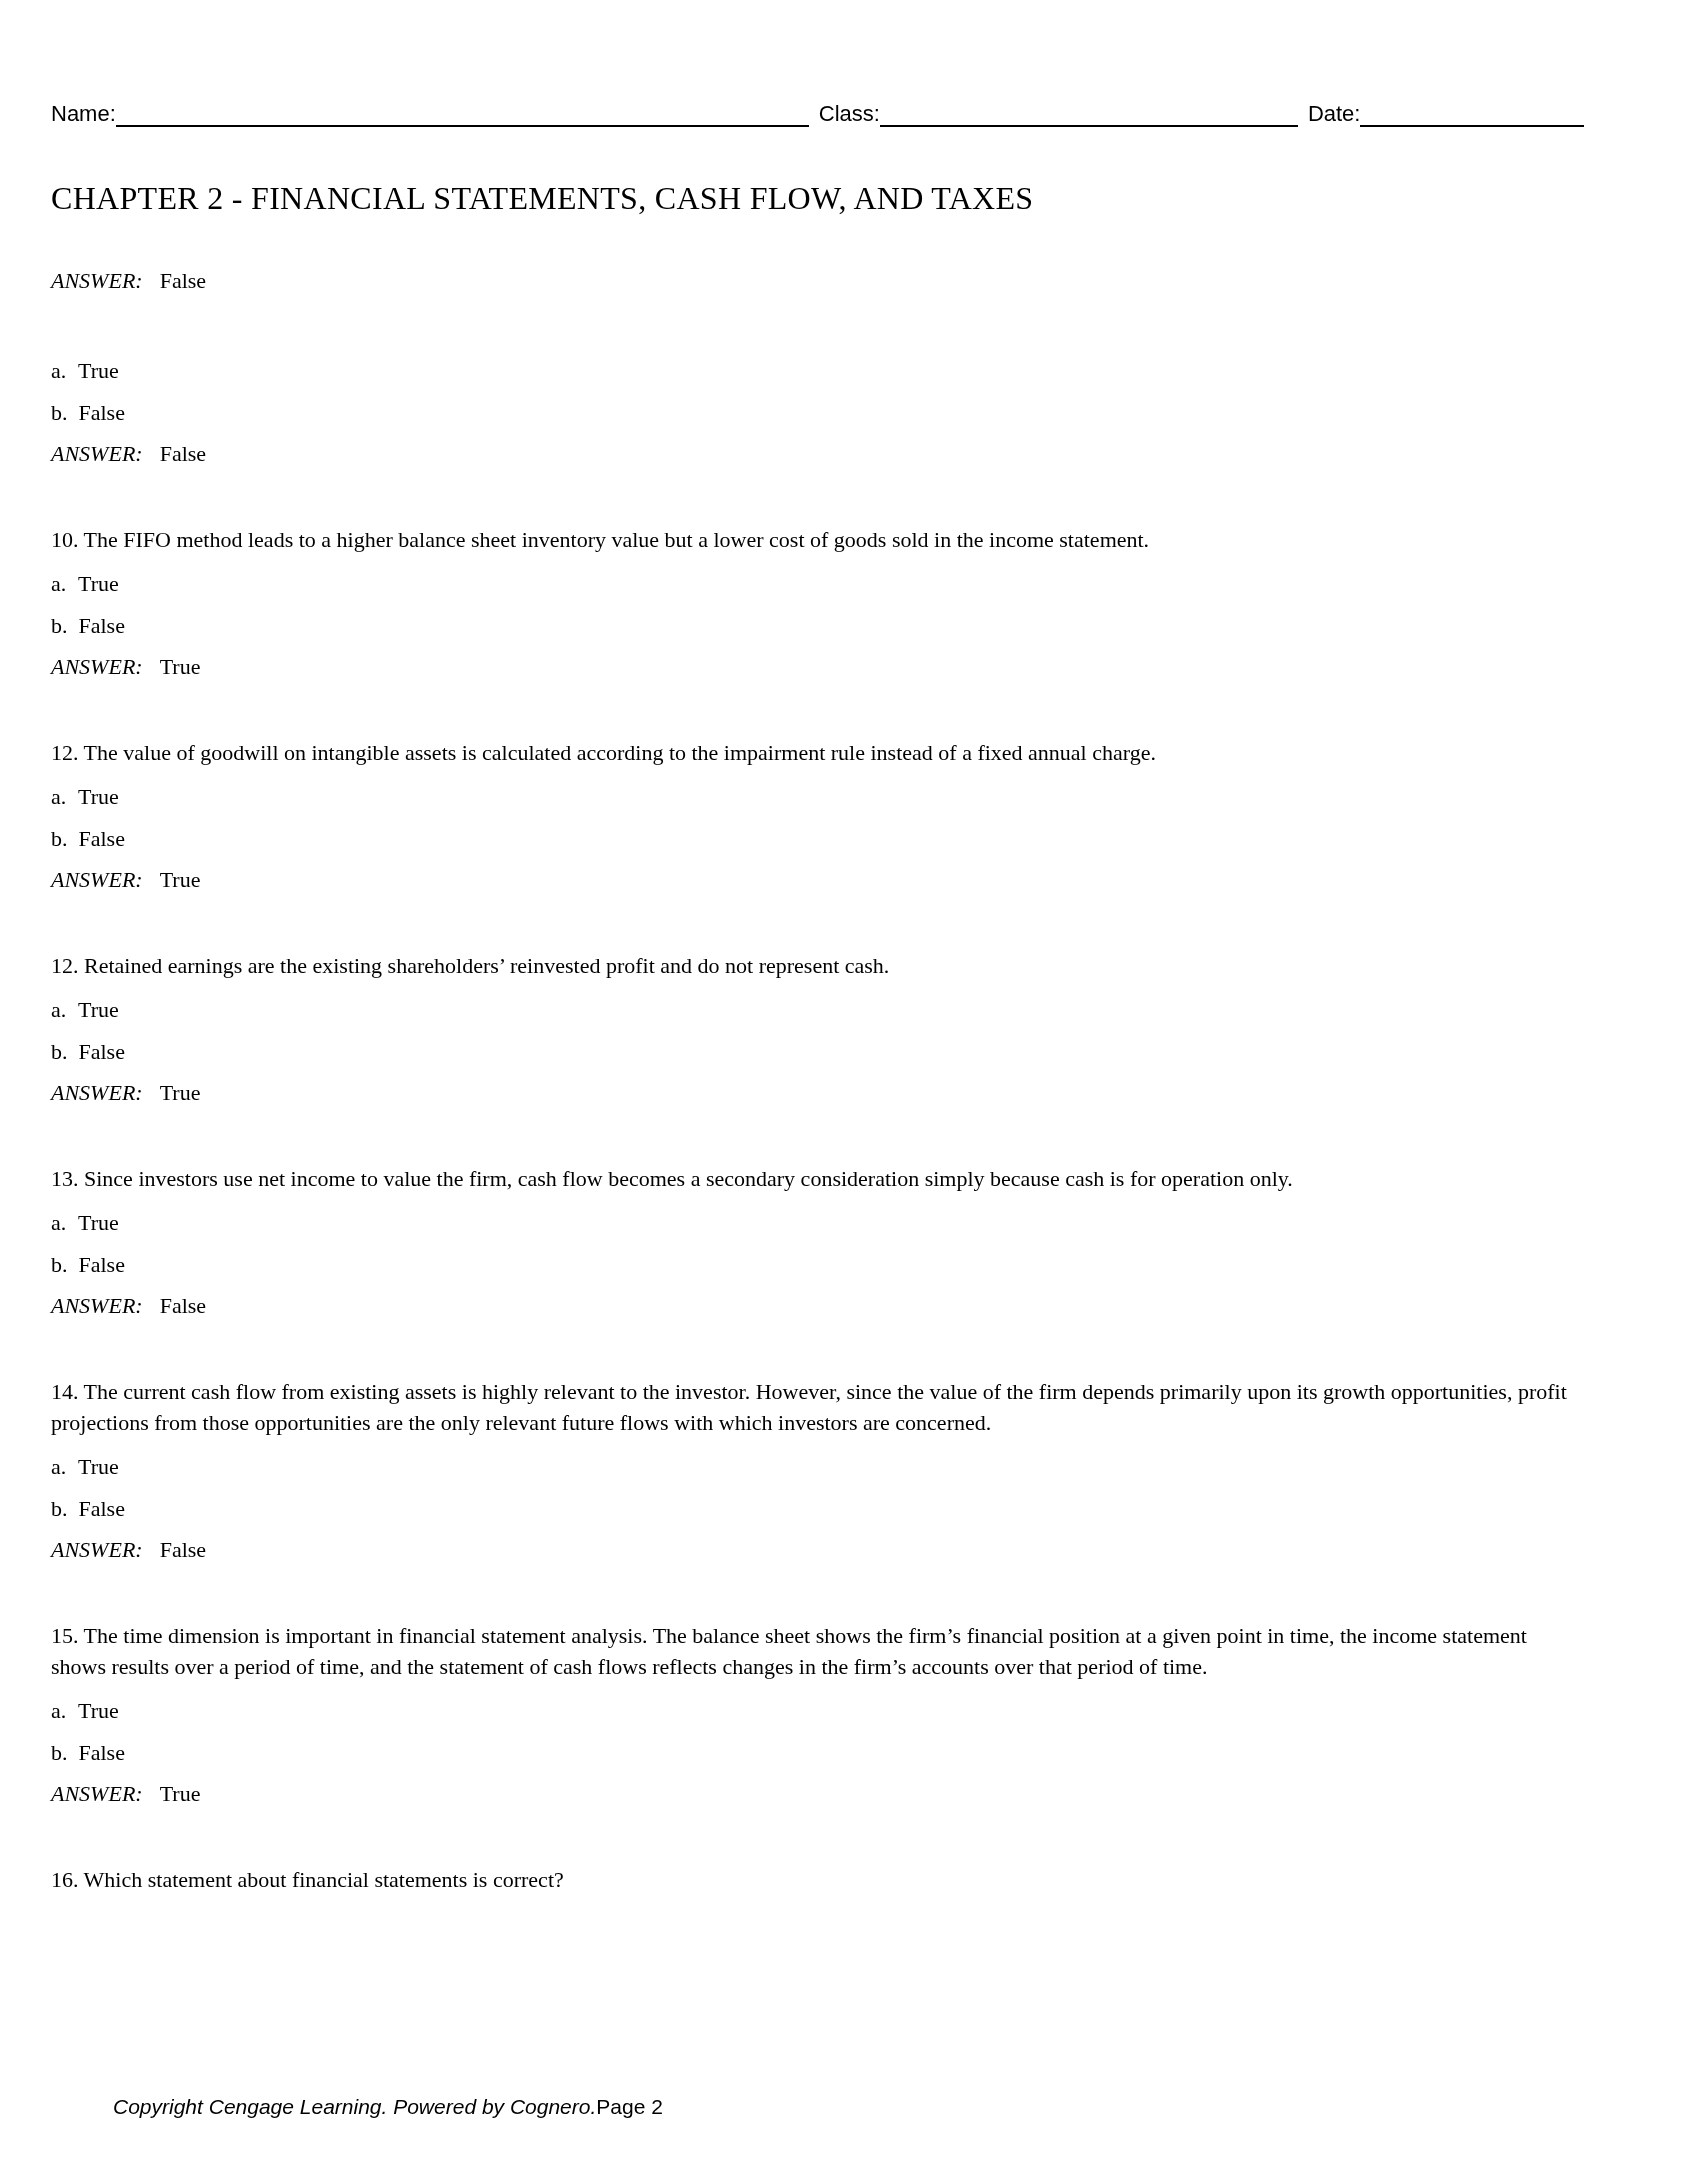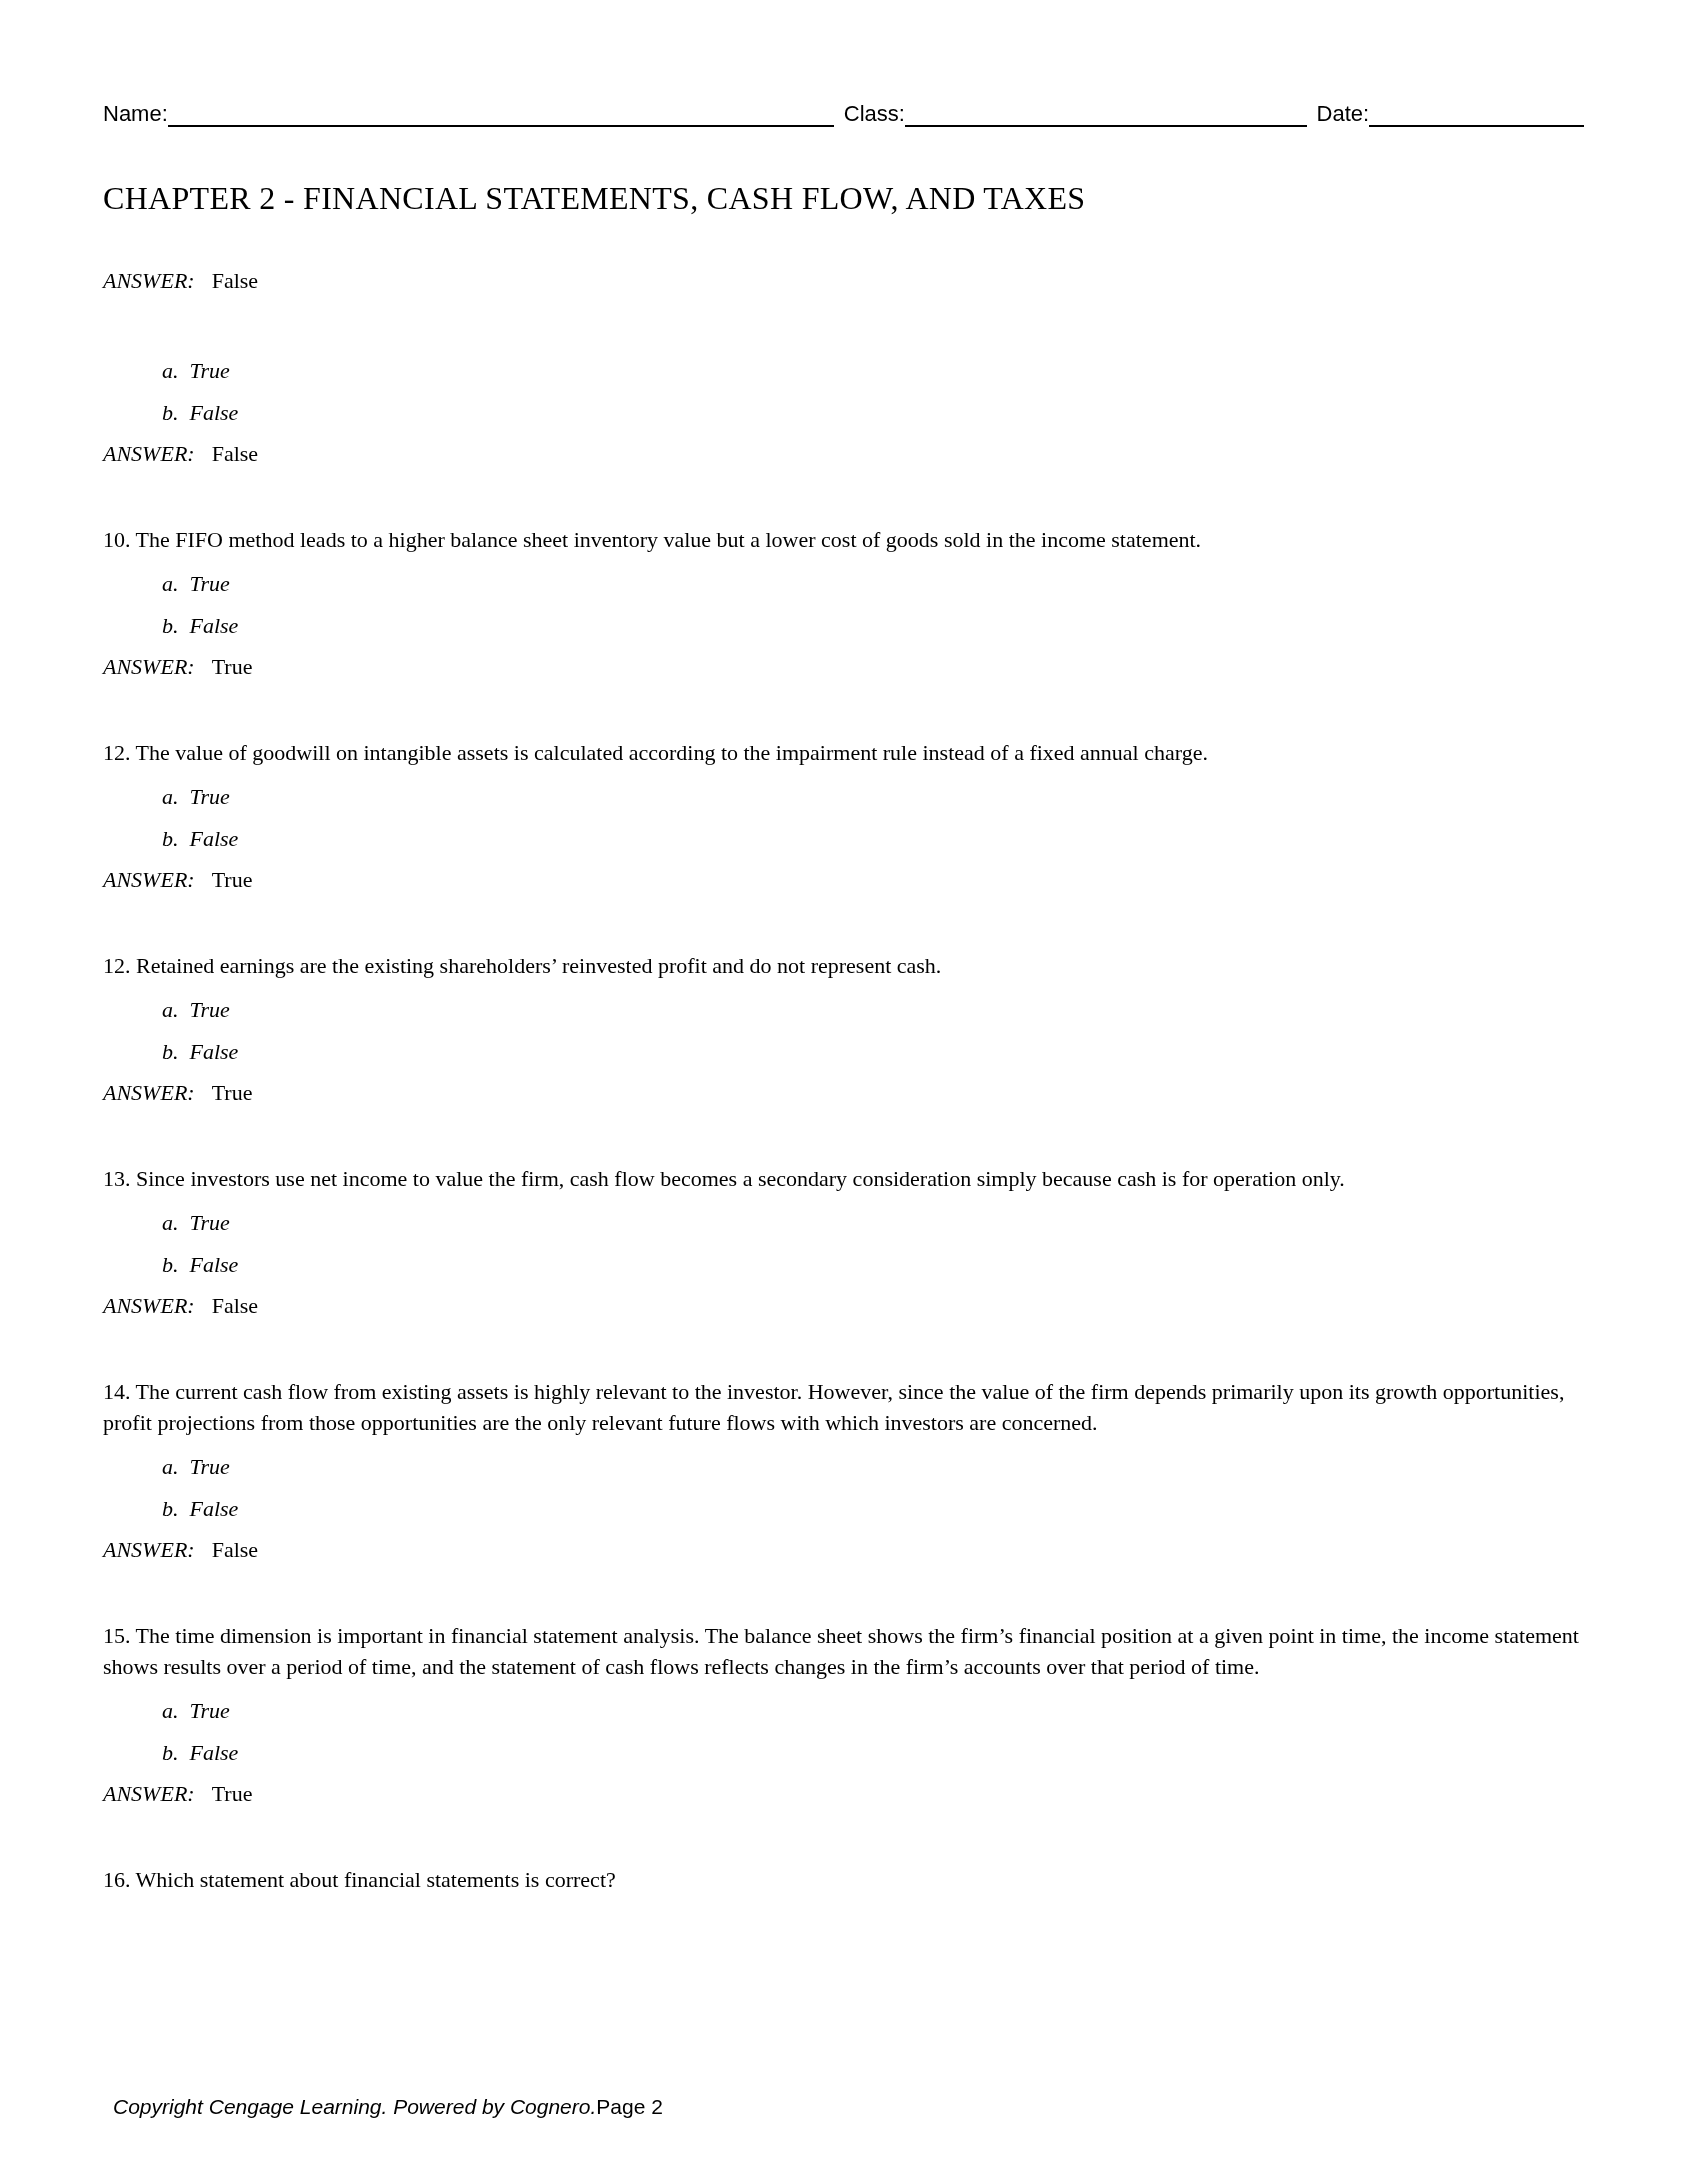--- a/index.html
+++ b/index.html
@@ -6,21 +6,21 @@
   html, body { background: #ffffff; }
   .page {
     position: relative;
     width: 1683px;
     height: 2178px;
     margin: 0 auto;
     background: #ffffff;
     color: #000000;
     font-family: "Liberation Serif", serif;
     font-size: 22px;
-    padding: 101px 99px 0 103px;
+    padding: 101px 99px 0 51px;
     overflow: hidden;
   }
 
   
   .topline {
     display: flex;
     align-items: baseline;
     font-family: "Liberation Sans", sans-serif;
     font-size: 22px;
     white-space: nowrap;
@@ -47,21 +47,21 @@
   
   .answer-line { line-height: 31px; margin-top: 3px; }
   .ans-label { font-style: italic; }
   .ans-value { margin-left: 17px; }
   .carryover { margin-top: 48px; }
 
   
   .question { margin-top: 55px; }
   .qtext { line-height: 31px; }
   .choices { margin-top: 9px; }
-  .choice { padding: 4px 0 7px 0; margin-left: 59px; line-height: 31px; font-style: italic; }
+  .choice { padding: 4px 0 7px 0; line-height: 31px; }
   .choice .ltr { display: inline-block; min-width: 22px; }
 
   
   .footer {
     position: absolute;
     left: 113px;
     right: 99px;
     bottom: 59px;
     display: flex;
     justify-content: flex-start;

